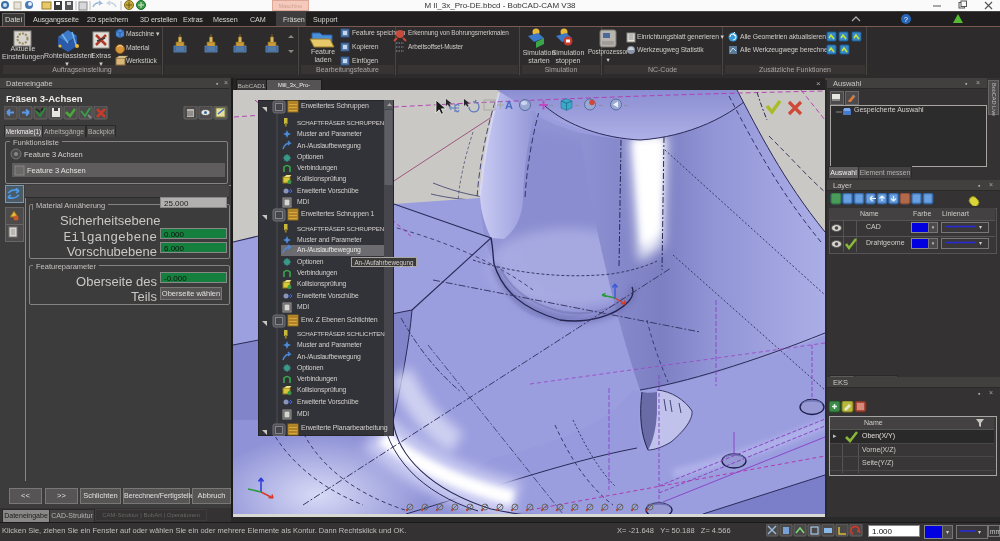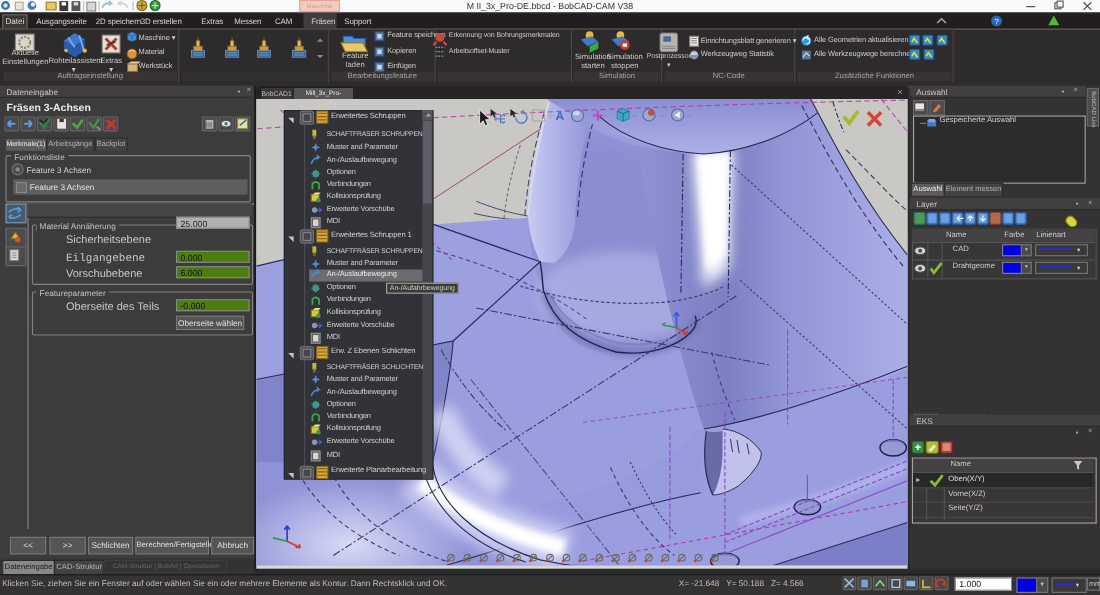--- a/index.html
+++ b/index.html
@@ -18,22 +18,22 @@
   .rlabel{position:absolute;bottom:1px;left:1px;right:1px;height:9px;background:#383434;color:#a8a4a2;
           font-size:7px;text-align:center;line-height:9px;overflow:hidden;}
   .rtext{position:absolute;font-size:6.8px;color:#cfcbc9;white-space:nowrap;letter-spacing:-0.1px;}
   .rbig{position:absolute;font-size:7px;color:#cfcbc9;text-align:center;line-height:8px;}
   
   #lpanel{left:0;top:78px;width:231px;height:439px;background:#3d3c3c;border-right:2px solid #1c1b1b;}
   .phead{position:absolute;height:11px;background:#423f3f;border-bottom:1px solid #2a2a2a;color:#c9c6c4;font-size:7.5px;line-height:11px;padding-left:6px;box-sizing:border-box;}
   .tab{position:absolute;font-size:7.5px;color:#b5b2b0;background:#444242;border:1px solid #2a2a2a;border-bottom:none;text-align:center;}
   .tab.active{background:#5d5b5b;color:#f0eeee;}
   .ibtn{position:absolute;width:12px;height:12px;background:#4c4a4a;border:1px solid #6a6868;}
-  .fld{position:absolute;height:11px;background:#4d7c0f;border:1px solid #888;font-size:8px;color:#111;line-height:11px;padding-left:3px;box-sizing:border-box;}
-  .lbl{position:absolute;font-size:10px;color:#cac7c5;}
+  .fld{position:absolute;height:11px;background:#15803d;border:1px solid #888;font-size:8px;color:#111;line-height:11px;padding-left:3px;box-sizing:border-box;}
+  .lbl{position:absolute;font-size:13px;color:#cac7c5;text-align:right;}
   .gbox{position:absolute;border:1px solid #858280;border-radius:2px;}
   .glabel{position:absolute;font-size:7.5px;color:#c5c2c0;background:#3d3c3c;padding:0 3px;}
   .btn{position:absolute;background:#565454;border:1px solid #7a7876;color:#e2e0de;font-size:7.5px;text-align:center;}
   
   #rpanel{left:827px;top:78px;width:173px;height:439px;background:#343232;}
   
   #statusbar{left:0;top:522px;width:1000px;height:19px;background:#343232;border-top:1px solid #1a1a1a;}
   .stext{position:absolute;font-size:7.5px;color:#c2bfbd;}
   
   #vpwrap{left:233px;top:90px;width:592px;height:424px;background:#c9c8c4;}
@@ -76,21 +76,21 @@
  <rect x="34" y="2.5" width="5.5" height="5.5" fill="none" stroke="#555" stroke-width="1"></rect>
  <rect x="36" y="1" width="5.5" height="5.5" fill="#fafafa" stroke="#555" stroke-width="1"></rect>
  <path d="M60 2 l7 7 m0 -7 l-7 7" stroke="#555" stroke-width="1.2"></path>
 </svg>
 
 <div class="abs" id="menubar"></div>
 <div class="abs" style="left:2px;top:13px;width:21px;height:12px;background:#3a3836;border:1px solid #6a6866;"></div>
 <div class="menuitem" style="left:5px;">Datei</div>
 <div class="menuitem" style="left:33px;font-size:7.2px;">Ausgangsseite</div>
 <div class="menuitem" style="left:87px;font-size:7.2px;">2D speichern</div>
-<div class="menuitem" style="left:128px;font-size:7.2px;">3D erstellen</div>
+<div class="menuitem" style="left:140px;font-size:7.2px;">3D erstellen</div>
 <div class="menuitem" style="left:183px;font-size:7.2px;">Extras</div>
 <div class="menuitem" style="left:213px;font-size:7.2px;">Messen</div>
 <div class="menuitem" style="left:250px;font-size:7.2px;">CAM</div>
 <div class="abs" style="left:276px;top:12px;width:30px;height:14px;background:#3f3d3d;"></div>
 <div class="menuitem" style="left:283px;font-size:7.2px;">Fräsen</div>
 <div class="menuitem" style="left:313px;font-size:7.2px;">Support</div>
 <svg class="abs" style="left:848px;top:13px" width="120" height="12">
  <path d="M4 8 l4 -4 l4 4" stroke="#aaa" stroke-width="1.3" fill="none"></path>
  <circle cx="58" cy="6" r="5" fill="#2a66b8"></circle>
     <text x="58" y="8.5" font-size="7" fill="#fff" text-anchor="middle" font-family="Liberation Sans">?</text>

